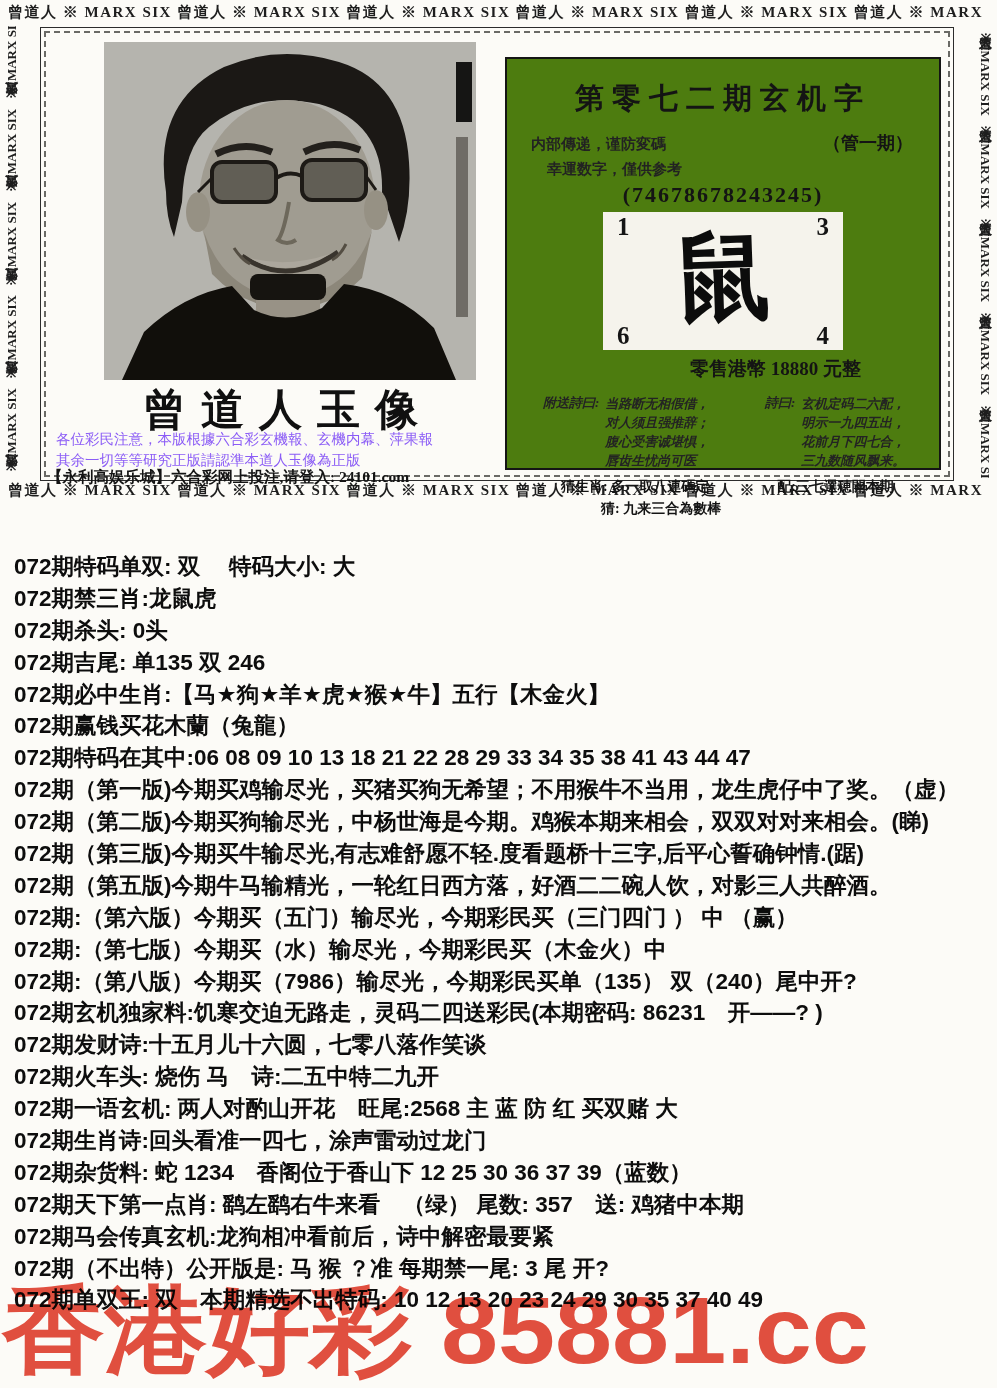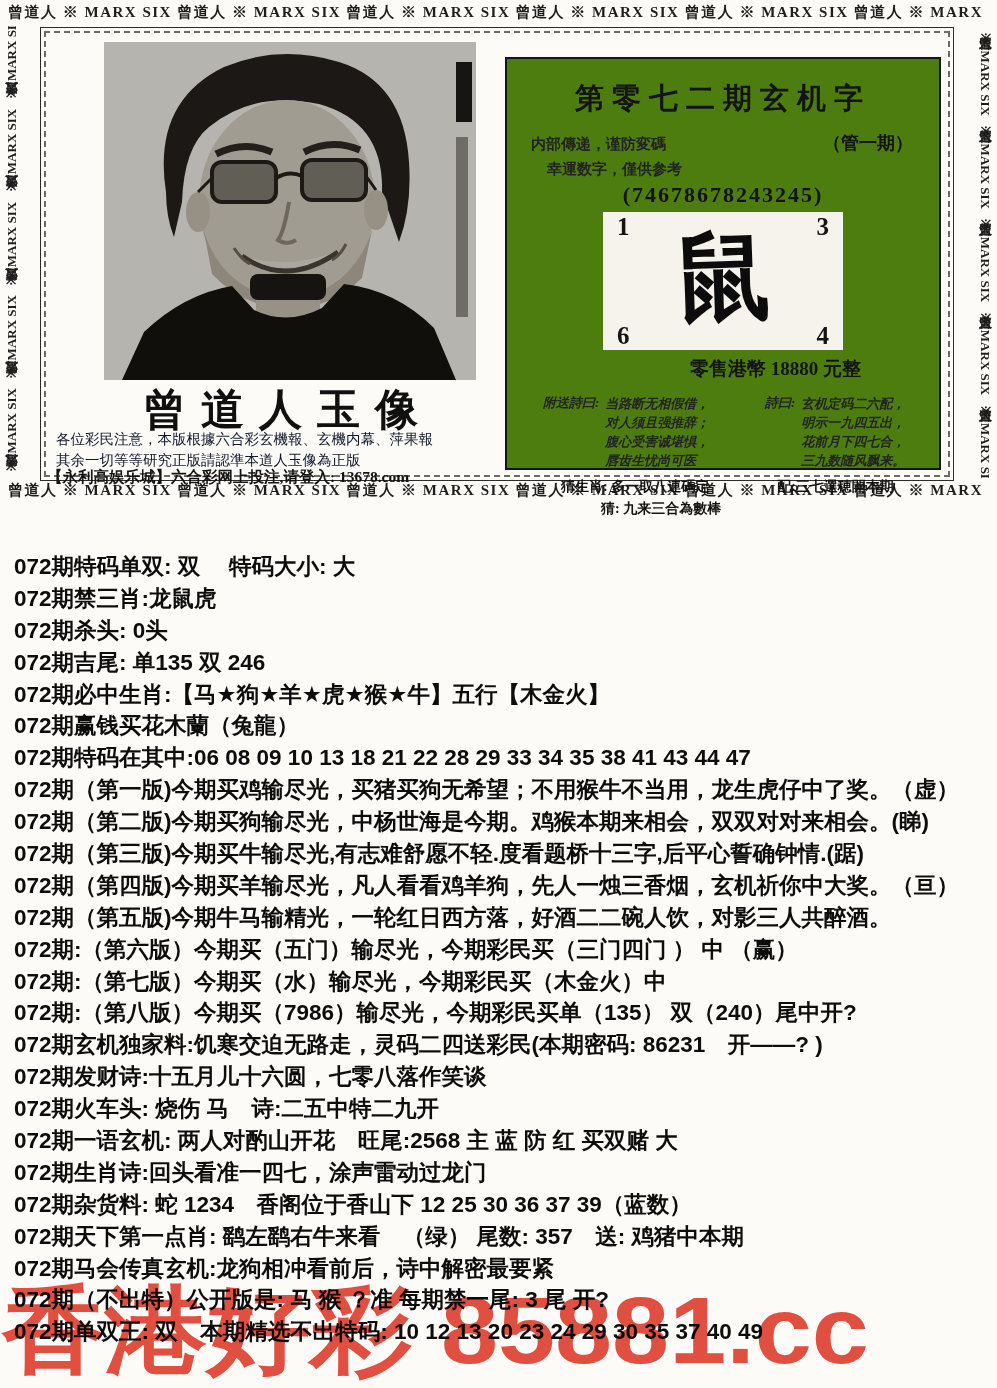--- a/index.html
+++ b/index.html
@@ -29,21 +29,21 @@
     border:1.5px solid #2c2c2c;
   }
   .frame-garland { position:absolute; inset:3px; border:2px dashed #6a6a66; }
   
   .photo { position:absolute; left:104px; top:42px; width:372px; height:338px; }
   .caption-big {
     position:absolute; left:78px; top:381px; width:420px; text-align:center;
     font-size:43px; font-weight:bold; letter-spacing:15px; color:#101010;
     white-space:nowrap;
   }
-  .caption-note { position:absolute; left:56px; width:460px; font-size:14.5px; color:#0f172a; white-space:nowrap; }
+  .caption-note { position:absolute; left:56px; width:460px; font-size:14.5px; color:#8b5cf6; white-space:nowrap; }
   .note1 { top:430px; }
   .note2 { top:451px; }
   .caption-site { position:absolute; left:47px; top:467px; font-size:15.5px; font-weight:bold; white-space:nowrap; }
   
   .mbox {
     position:absolute; left:505px; top:57px; width:432px; height:409px;
     border:2px solid #151515; background:#4d7c0f;
   }
   .mbox-title { margin-top:20px; text-align:center; font-size:29px; font-weight:bold; letter-spacing:8px; white-space:nowrap; }
   .mbox-row1 { display:flex; justify-content:space-between; align-items:baseline; padding:0 26px 0 24px; margin-top:12px; }
@@ -138,21 +138,21 @@
 
     <path d="M18,338 L40,290 Q80,252 128,244 L150,268 Q183,284 218,266 L240,242 Q292,248 330,286 L352,338 Z" fill="#17140f"></path>
     <rect x="146" y="232" width="76" height="26" rx="8" fill="#1d1a15"></rect>
 
     <rect x="0" y="0" width="372" height="338" filter="url(#grain)" opacity="0.22"></rect>
   </svg>
 
   <div class="caption-big">曾道人玉像</div>
   <div class="caption-note note1">各位彩民注意，本版根據六合彩玄機報、玄機内幕、萍果報</div>
   <div class="caption-note note2">其余一切等等研究正版請認準本道人玉像為正版</div>
-  <div class="caption-site">【永利高娱乐城】六合彩网上投注,请登入: 13678.com</div>
+  <div class="caption-site">【永利高娱乐城】六合彩网上投注,请登入: 24101.com</div>
 
   <div class="mbox">
     <div class="mbox-title">第零七二期玄机字</div>
     <div class="mbox-row1">
       <span class="mbox-sub">内部傳递，谨防変碼</span>
       <span class="mbox-issue">（管一期）</span>
     </div>
     <div class="mbox-sub mbox-sub2">幸運数字，僅供参考</div>
     <div class="mbox-lucky">(74678678243245)</div>
     <div class="zodiac">
@@ -194,21 +194,20 @@
     <div class="pred-line">072期特码单双: 双　 特码大小: 大</div>
     <div class="pred-line">072期禁三肖:龙鼠虎</div>
     <div class="pred-line">072期杀头: 0头</div>
     <div class="pred-line">072期吉尾: 单135 双 246</div>
     <div class="pred-line">072期必中生肖:【马★狗★羊★虎★猴★牛】五行【木金火】</div>
     <div class="pred-line">072期赢钱买花木蘭（兔龍）</div>
     <div class="pred-line">072期特码在其中:06 08 09 10 13 18 21 22 28 29 33 34 35 38 41 43 44 47</div>
     <div class="pred-line">072期（第一版)今期买鸡输尽光，买猪买狗无希望；不用猴牛不当用，龙生虎仔中了奖。（虚）</div>
     <div class="pred-line">072期（第二版)今期买狗输尽光，中杨世海是今期。鸡猴本期来相会，双双对对来相会。(睇)</div>
     <div class="pred-line">072期（第三版)今期买牛输尽光,有志难舒愿不轻.度看题桥十三字,后平心誓确钟情.(踞)</div>
-    <div class="pred-line">072期（第四版)今期买羊输尽光，凡人看看鸡羊狗，先人一烛三香烟，玄机祈你中大奖。（亘）</div>
     <div class="pred-line">072期（第五版)今期牛马输精光，一轮红日西方落，好酒二二碗人饮，对影三人共醉酒。</div>
     <div class="pred-line">072期:（第六版）今期买（五门）输尽光，今期彩民买（三门四门 ） 中 （赢）</div>
     <div class="pred-line">072期:（第七版）今期买（水）输尽光，今期彩民买（木金火）中</div>
     <div class="pred-line">072期:（第八版）今期买（7986）输尽光，今期彩民买单（135） 双（240）尾中开?</div>
     <div class="pred-line">072期玄机独家料:饥寒交迫无路走，灵码二四送彩民(本期密码: 86231　开——? )</div>
     <div class="pred-line">072期发财诗:十五月儿十六圆，七零八落作笑谈</div>
     <div class="pred-line">072期火车头: 烧伤 马　诗:二五中特二九开</div>
     <div class="pred-line">072期一语玄机: 两人对酌山开花　旺尾:2568 主 蓝 防 红 买双赌 大</div>
     <div class="pred-line">072期生肖诗:回头看准一四七，涂声雷动过龙门</div>
     <div class="pred-line">072期杂货料: 蛇 1234　香阁位于香山下 12 25 30 36 37 39（蓝数）</div>

